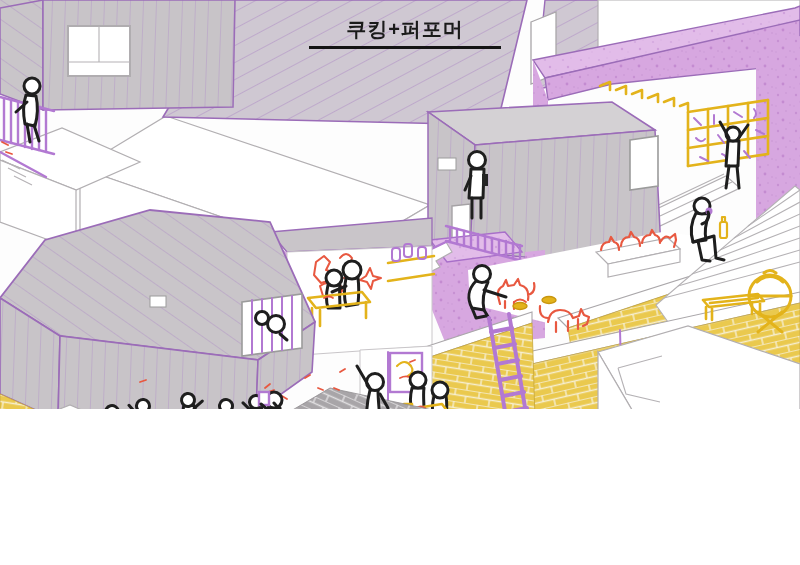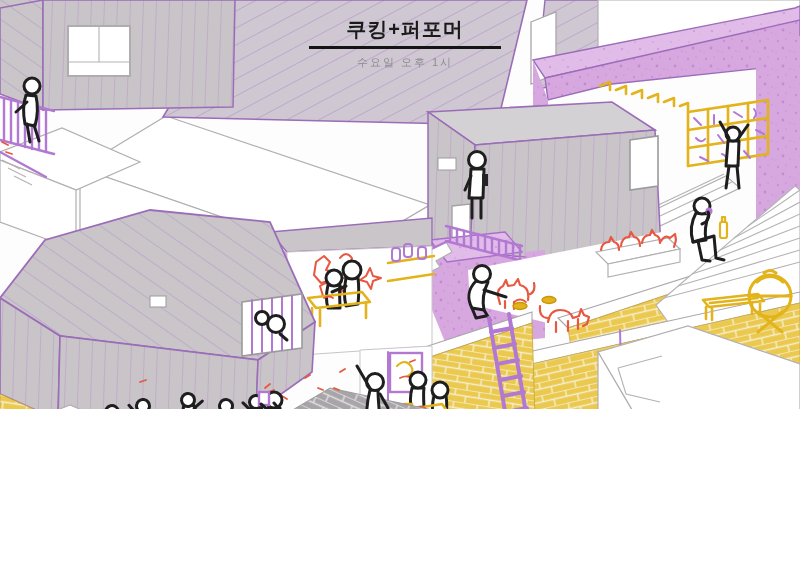--- a/index.html
+++ b/index.html
@@ -363,16 +363,15 @@
   <polygon class="box" points="598,352 688,326 800,364 800,432 652,444"></polygon>
   <polygon class="box" points="598,352 652,444 652,565 598,565"></polygon>
   <polygon class="box" points="652,444 800,432 800,565 652,565"></polygon>
   <path class="grey" d="M618,368 l44,-12 M618,368 l8,26 34,8"></path>
 </g>
 </svg>
 
 <div class="title-wrap">
   <div class="title">쿠킹+퍼포머</div>
   <div class="rule"></div>
-  <div class="subtitle">수요일 오후 1시</div>
 </div>
 
 </div>
 
 </body></html>

